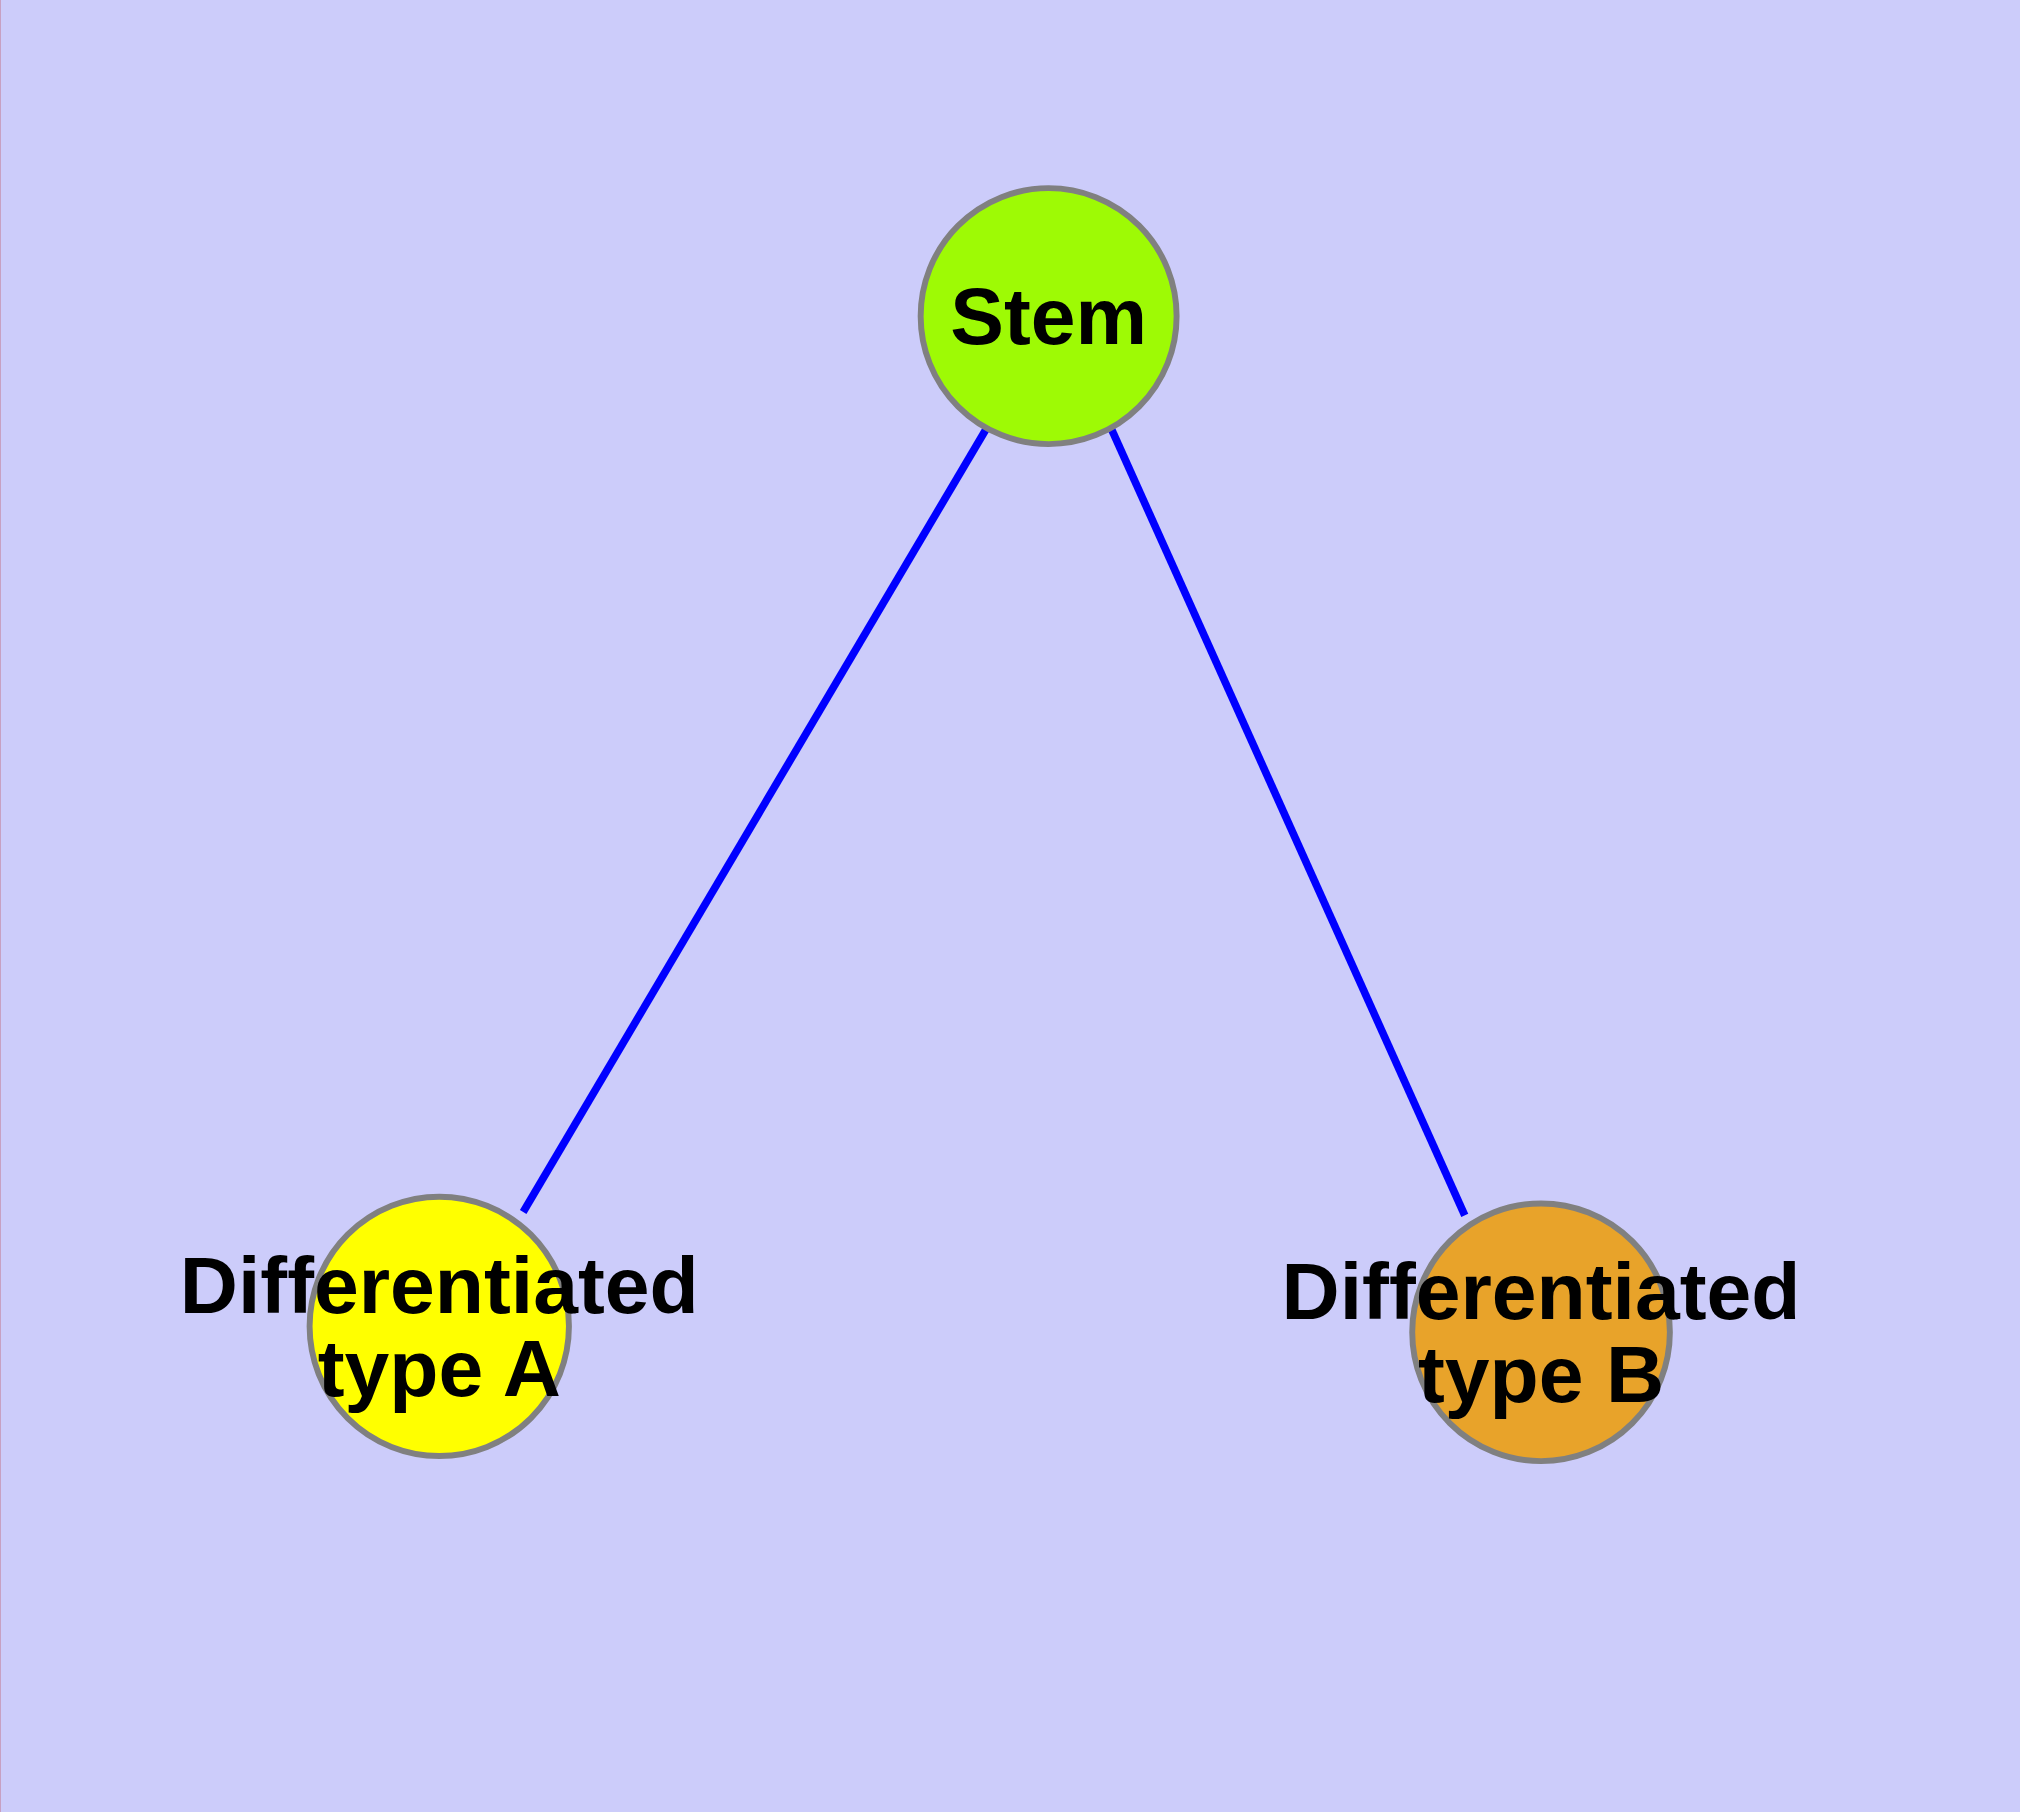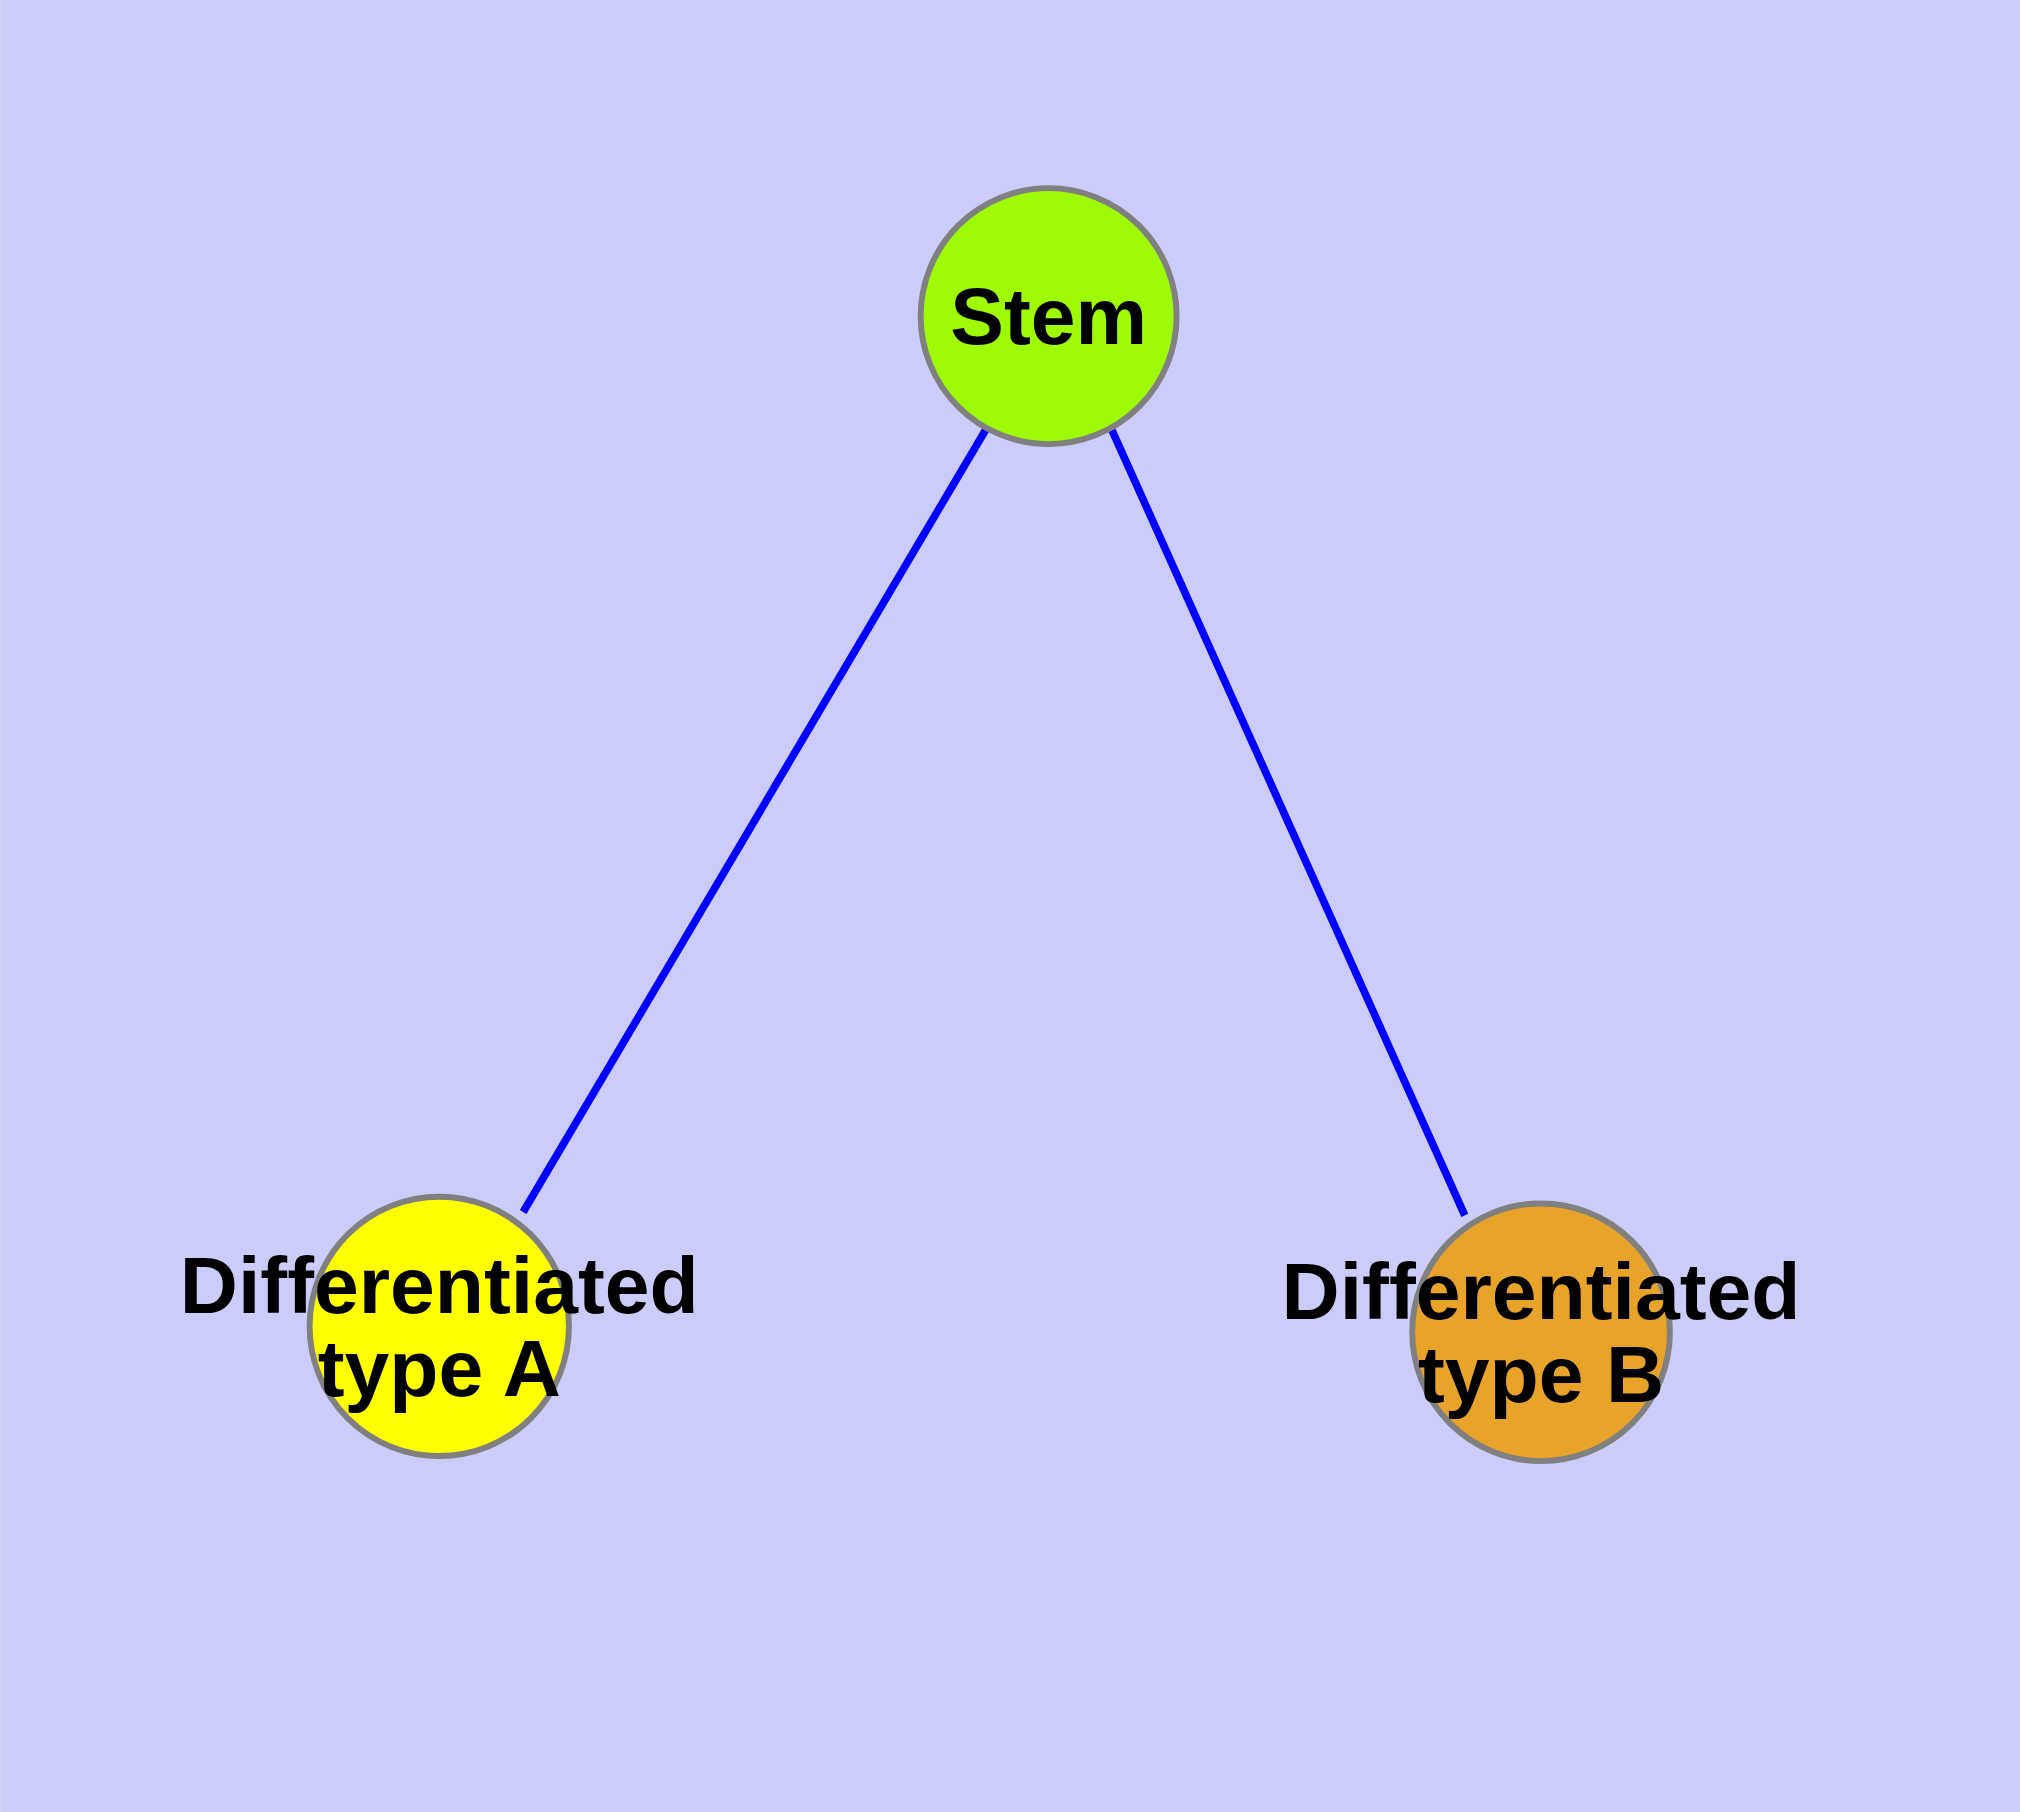--- a/index.html
+++ b/index.html
@@ -28,21 +28,21 @@
     line-height: 97px;
     fill: #000000;
     text-anchor: middle;
     dominant-baseline: auto;
     white-space: pre;
   }
 </style>
 </head>
 <body>
 
-<div id="canvas" style="width: 2021px; height: 1812px; background: #e5e5e5;">
+<div id="canvas" style="width: 2021px; height: 1812px; background: #b91c1c;">
   <svg id="graph-svg" viewBox="0 0 2384 2138" style="width: 2021px; height: 1812px;">
 
     <rect id="bg-rect" x="0" y="0" width="2384" height="2138" fill="#ccccfa"></rect>
 
     <g id="edges-layer">
         <line x1="1164" y1="505" x2="617" y2="1430" stroke="#0000ff" stroke-width="9" stroke-linecap="butt"></line>
         <line x1="1311" y1="506" x2="1728" y2="1434" stroke="#0000ff" stroke-width="9" stroke-linecap="butt"></line>
       </g>
     <g id="nodes-layer">
         <circle cx="1237" cy="373" r="151" fill="#9efa05" stroke="#808080" stroke-width="7"></circle>

